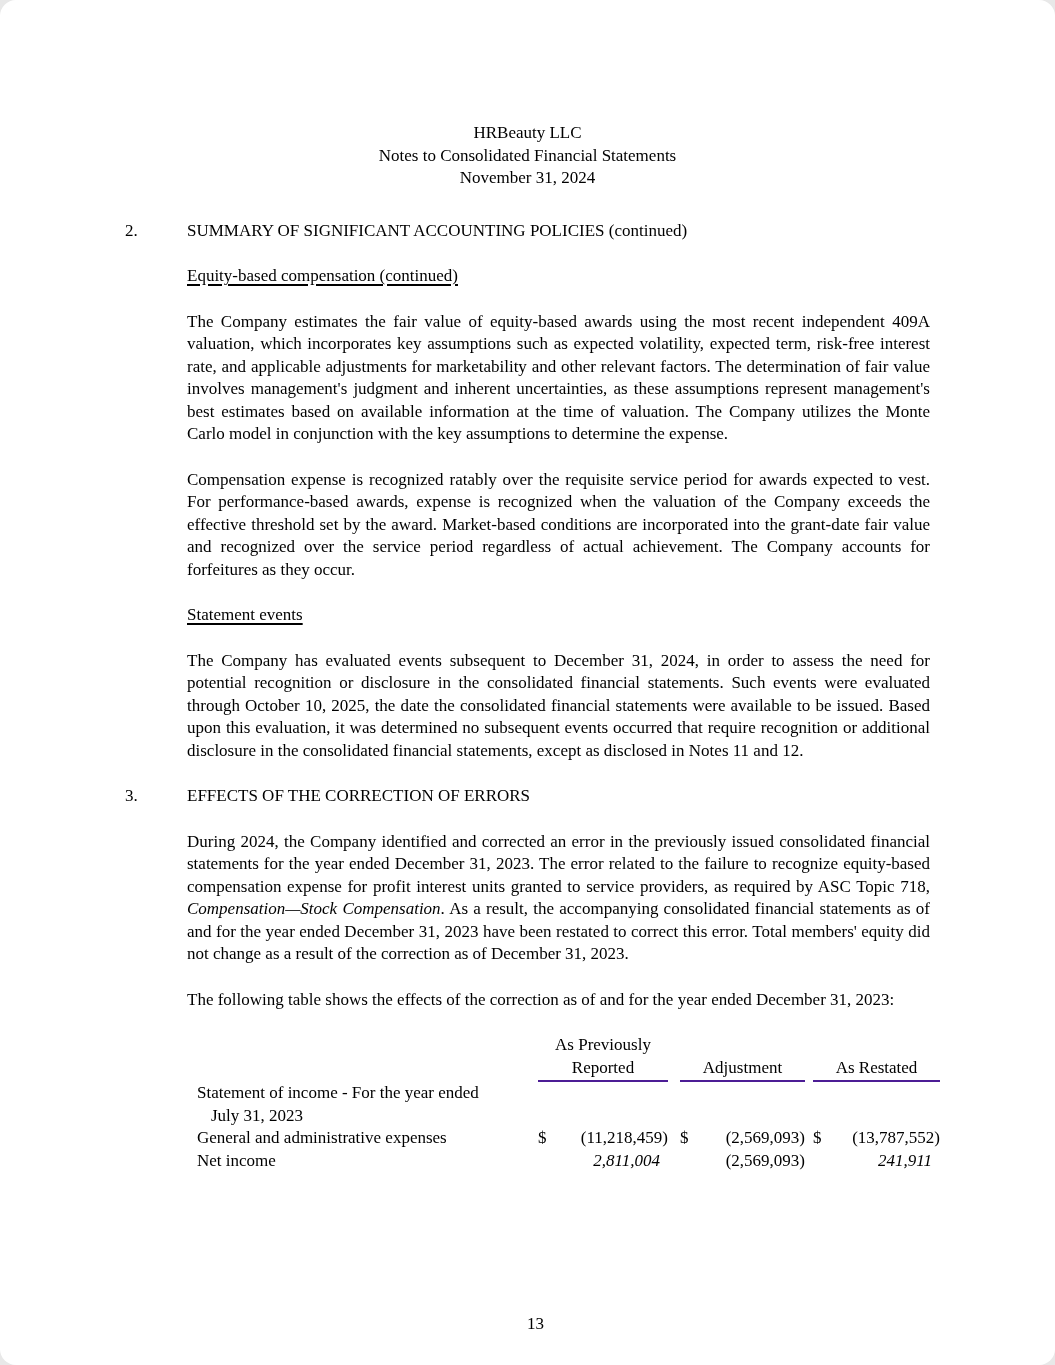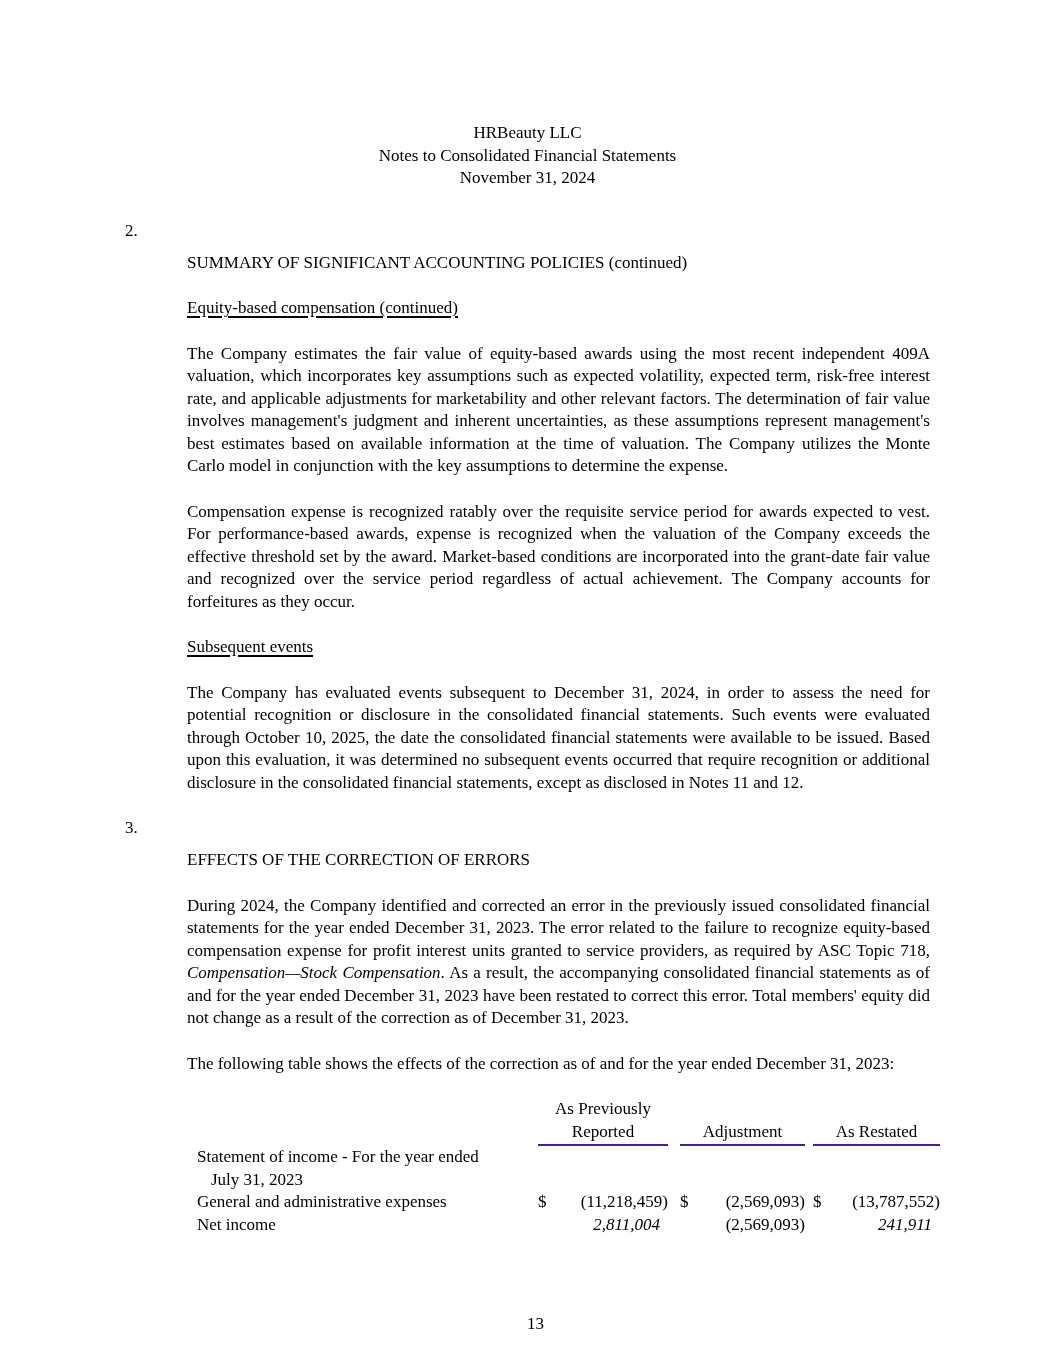--- a/index.html
+++ b/index.html
@@ -7,28 +7,29 @@
   .page {
     position:relative;
     width:1055px; height:1365px;
     margin:0 auto;
     background:#ffffff;
     color:#000;
     font-family:"Liberation Serif","DejaVu Serif",serif;
     font-size:17px;
     line-height:22.5px;
     overflow:hidden;
+    border-radius:16px;
   }
   .content { padding:122px 125px 0 125px; }
 
   .title-block { text-align:center; margin-bottom:30px; }
 
   .section-heading { display:flex; margin-bottom:23px; }
   .sec-num { width:62px; flex:none; }
-  .sec-title { flex:1;margin-top:32px; }
+  .sec-title { flex:1; }
 
   .body-block { margin-left:62px; margin-bottom:23px; }
   .para { text-align:justify; text-justify:inter-word; }
   .sub-heading {
     text-decoration:underline;
     text-decoration-thickness:1.5px;
     text-underline-offset:3px;
   }
   .italic { font-style:italic; }
 
@@ -77,21 +78,21 @@
 
     <div class="body-block">
       <span class="sub-heading">Equity-based compensation (continued)</span>
     </div>
 
     <p class="body-block para">The Company estimates the fair value of equity-based awards using the most recent independent 409A valuation, which incorporates key assumptions such as expected volatility, expected term, risk-free interest rate, and applicable adjustments for marketability and other relevant factors. The determination of fair value involves management's judgment and inherent uncertainties, as these assumptions represent management's best estimates based on available information at the time of valuation. The Company utilizes the Monte Carlo model in conjunction with the key assumptions to determine the expense.</p>
 
     <p class="body-block para">Compensation expense is recognized ratably over the requisite service period for awards expected to vest. For performance-based awards, expense is recognized when the valuation of the Company exceeds the effective threshold set by the award. Market-based conditions are incorporated into the grant-date fair value and recognized over the service period regardless of actual achievement. The Company accounts for forfeitures as they occur.</p>
 
     <div class="body-block">
-      <span class="sub-heading">Subsequent events</span>
+      <span class="sub-heading">Statement events</span>
     </div>
 
     <p class="body-block para">The Company has evaluated events subsequent to December 31, 2024, in order to assess the need for potential recognition or disclosure in the consolidated financial statements. Such events were evaluated through October 10, 2025, the date the consolidated financial statements were available to be issued. Based upon this evaluation, it was determined no subsequent events occurred that require recognition or additional disclosure in the consolidated financial statements, except as disclosed in Notes 11 and 12.</p>
 
     <div class="section-heading">
       <span class="sec-num">3.</span>
       <span class="sec-title">EFFECTS OF THE CORRECTION OF ERRORS</span>
     </div>
 
     <p class="body-block para"><span>During 2024, the Company identified and corrected an error in the previously issued consolidated financial statements for the year ended December 31, 2023. The error related to the failure to recognize equity-based compensation expense for profit interest units granted to service providers, as required by ASC Topic 718, </span><span class="italic">Compensation—Stock Compensation</span><span>. As a result, the accompanying consolidated financial statements as of and for the year ended December 31, 2023 have been restated to correct this error. Total members' equity did not change as a result of the correction as of December 31, 2023.</span></p>

